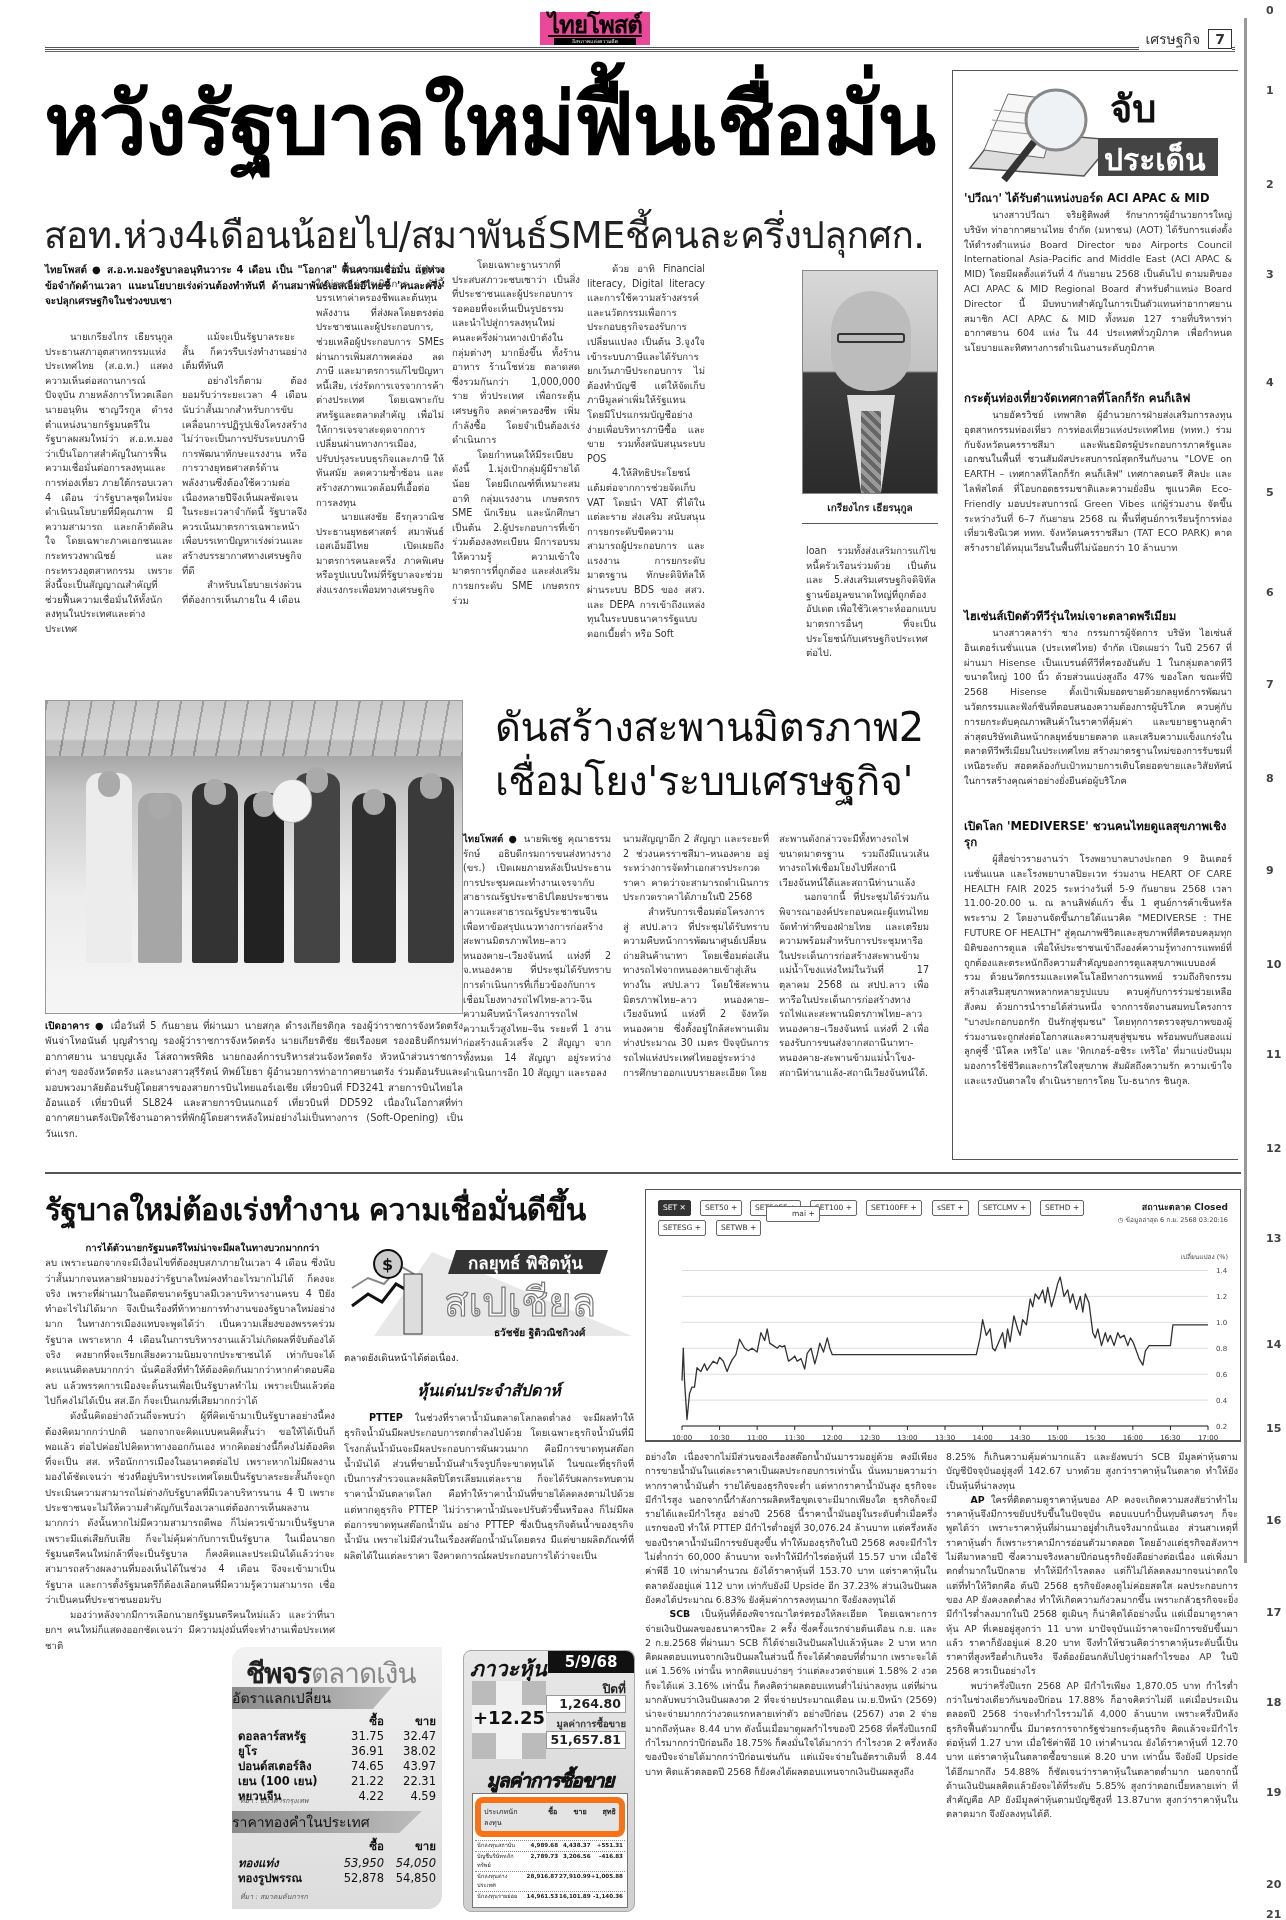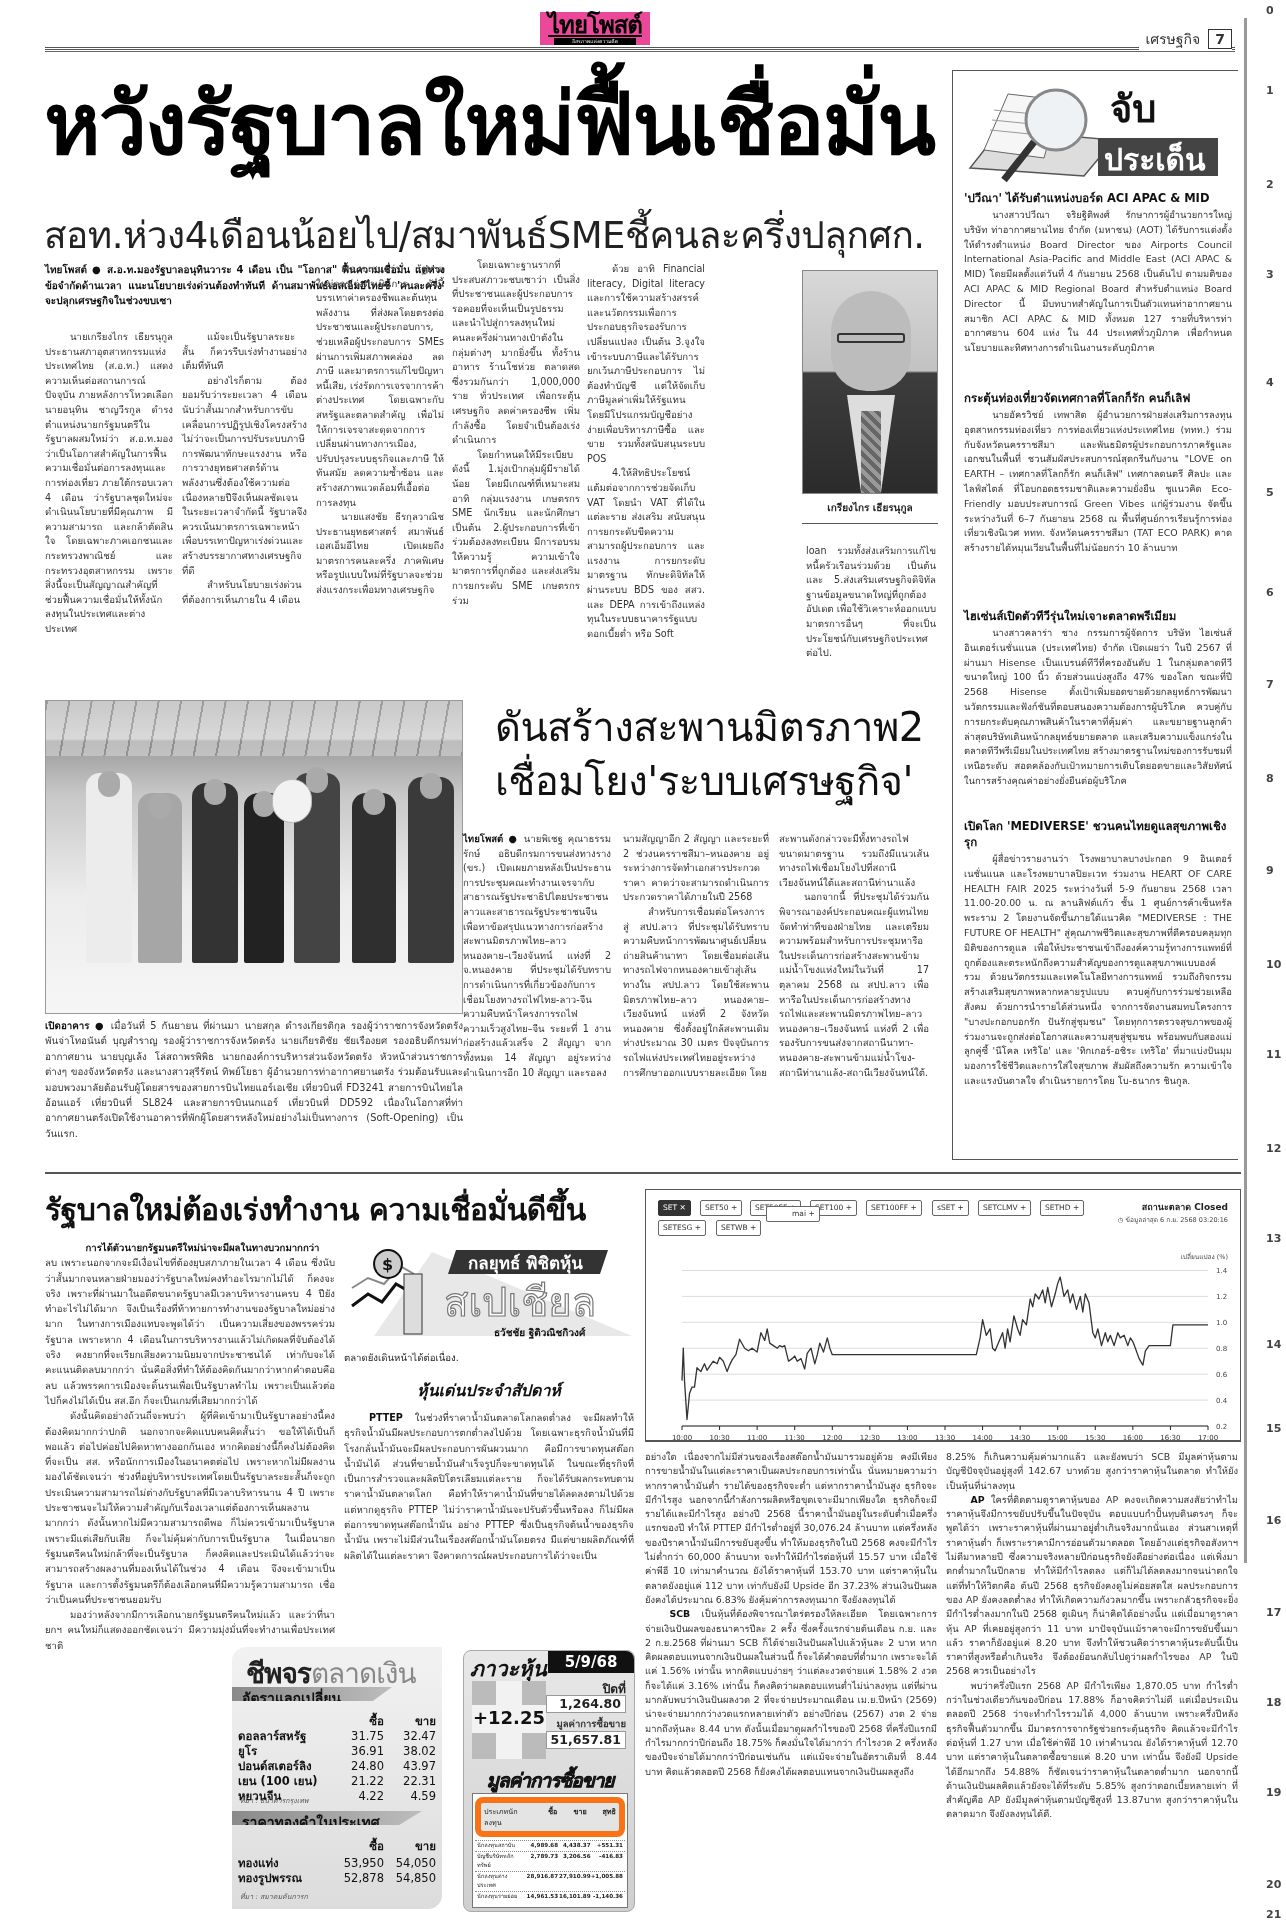--- a/index.html
+++ b/index.html
@@ -80,21 +80,21 @@
   .chip.active { background: #333; color: #fff; border-color: #333; }
   #chart-status { position: absolute; right: 12px; top: 10px; font-size: 9px; font-weight: bold; color: #222; }
   #chart-updated { position: absolute; right: 12px; top: 25px; font-size: 6.5px; color: #444; }
   #chart-unit { position: absolute; right: 12px; top: 62px; font-size: 6.5px; color: #444; }
   #chart-svg { position: absolute; left: 0; top: 0; }
 
   
   #money { left: 232px; top: 1647px; width: 210px; height: 262px; background: linear-gradient(180deg,#f2f2f2,#dcdcdc); border-radius: 14px 0 14px 0; }
   #money-title { position: absolute; left: 14px; top: 4px; font-size: 28px; font-weight: bold; color: #222; letter-spacing: -1px; white-space: nowrap; }
   #money-title .light { color: #888; font-weight: normal; }
-  .money-band { position: absolute; left: 0; height: 14px; background: linear-gradient(90deg,#8a8a8a,#bdbdbd); clip-path: polygon(0 0,100% 0,88% 100%,0 100%); font-size: 14px; font-weight: bold; color: #111; line-height: 22px; padding-left: 10px; }
+  .money-band { position: absolute; left: 0; height: 22px; background: linear-gradient(90deg,#8a8a8a,#bdbdbd); clip-path: polygon(0 0,100% 0,88% 100%,0 100%); font-size: 14px; font-weight: normal; color: #111; line-height: 22px; }
   .money-row { position: absolute; left: 6px; width: 198px; display: flex; font-size: 11.5px; line-height: 12px; color: #111; }
   .money-row .n { flex: 1; font-weight: bold; }
   .money-row .v { width: 52px; text-align: right; }
   .money-src { position: absolute; left: 8px; font-size: 7px; font-style: italic; color: #555; }
 
   
   #stock { left: 463px; top: 1650px; width: 172px; height: 262px; background: linear-gradient(180deg,#e8e8e8,#cfcfcf); border-radius: 8px; border: 1px solid #aaa; }
   #stock-label { position: absolute; left: 6px; top: 1px; font-size: 21px; font-weight: bold; font-style: italic; color: #111; }
   #stock-date { position: absolute; right: 0; top: 0; width: 86px; height: 22px; background: #111; color: #fff; font-size: 15px; font-weight: bold; text-align: center; line-height: 22px; border-radius: 0 8px 0 0; }
   #stock-change-box { position: absolute; left: 8px; top: 30px; width: 74px; height: 78px; background: #bbb; }
@@ -372,21 +372,21 @@
         <span class="v">31.75</span>
         <span class="v">32.47</span>
       </div>
       <div class="money-row" style="top: 98px;">
         <span class="n">ยูโร</span>
         <span class="v">36.91</span>
         <span class="v">38.02</span>
       </div>
       <div class="money-row" style="top: 113px;">
         <span class="n">ปอนด์สเตอร์ลิง</span>
-        <span class="v">24.80</span>
+        <span class="v">74.65</span>
         <span class="v">43.97</span>
       </div>
       <div class="money-row" style="top: 128px;">
         <span class="n">เยน (100 เยน)</span>
         <span class="v">21.22</span>
         <span class="v">22.31</span>
       </div>
       <div class="money-row" style="top: 143px;">
         <span class="n">หยวนจีน</span>
         <span class="v">4.22</span>
@@ -394,21 +394,21 @@
       </div>
     </div>
   <div class="money-src" style="top:148px;">ที่มา : ธนาคารกรุงเทพ</div>
   <div class="money-band" style="top:164px;width:190px;">ราคาทองคำในประเทศ</div>
   <div class="money-row" style="top:193px;">
       <span class="n"></span>
       <span class="v bold">ซื้อ</span>
       <span class="v bold">ขาย</span>
     </div>
   <div id="gold-rows">
-      <div class="money-row" style="top: 210px;">
+      <div class="money-row" style="top: 210px; font-style: italic;">
         <span class="n">ทองแท่ง</span>
         <span class="v">53,950</span>
         <span class="v">54,050</span>
       </div>
       <div class="money-row" style="top: 225px;">
         <span class="n">ทองรูปพรรณ</span>
         <span class="v">52,878</span>
         <span class="v">54,850</span>
       </div>
     </div>

